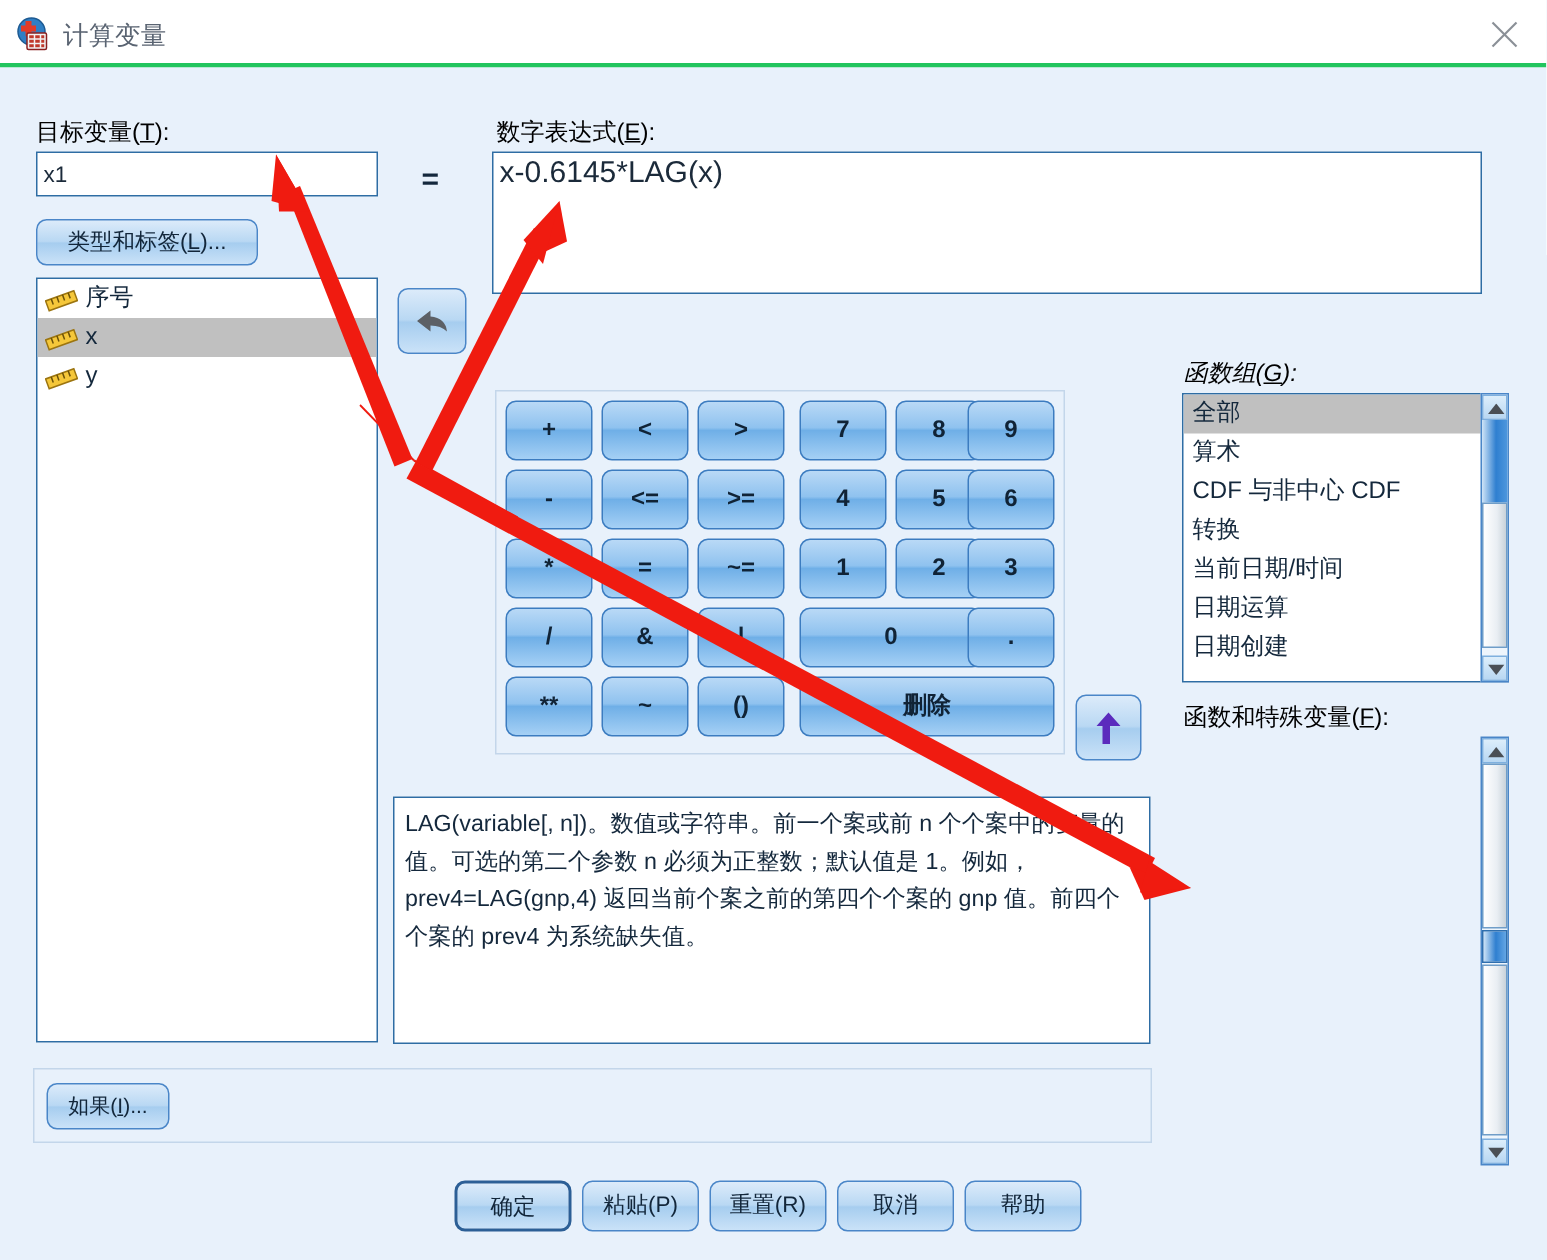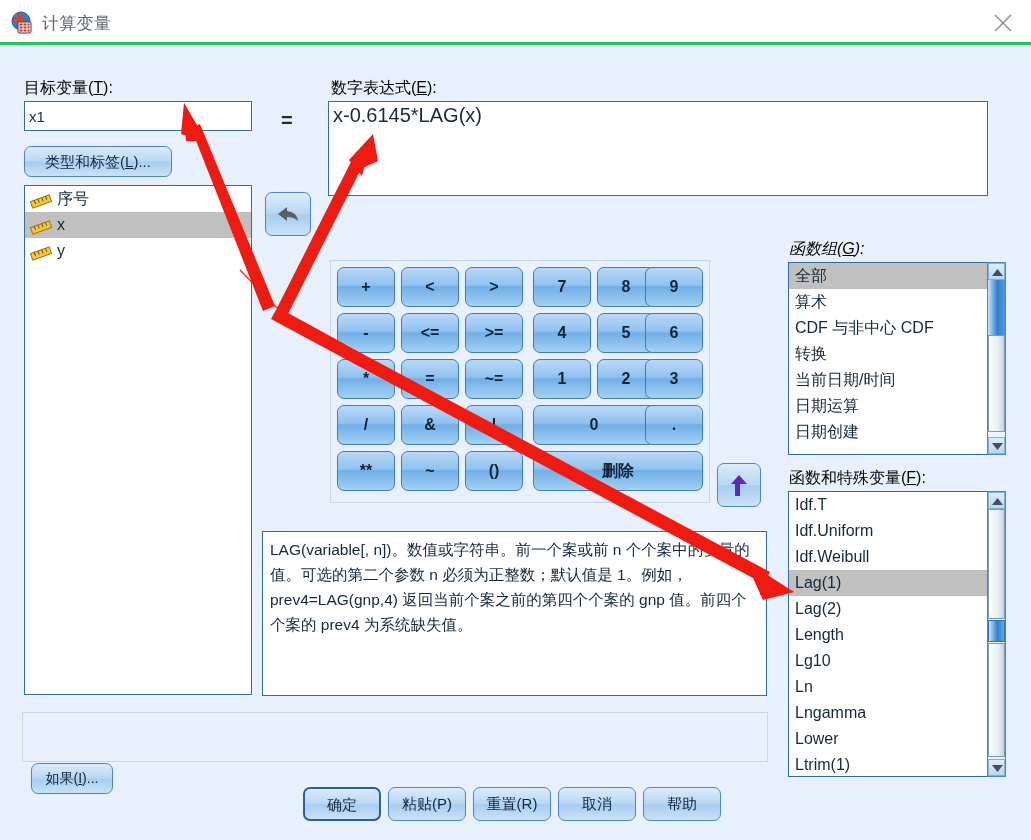--- a/index.html
+++ b/index.html
@@ -373,52 +373,39 @@
       <div class="sbtn" style="top:174px;">
         <svg width="11" height="7" viewBox="0 0 11 7">
             <path d="M0 0 L11 0 L5.5 7 Z" fill="#4a4f55"></path>
           </svg>
       </div>
     </div>
 
     <div class="label" style="left:789px; top:423px;">
       <span>函数和特殊变量</span>(<u>F</u>):
     </div>
-    <div class="listbox" style="left:788px; top:446px; width:218px; height:286px;">
-      <div class="listitem">Idf.T</div>
-      <div class="listitem">Idf.Uniform</div>
-      <div class="listitem">Idf.Weibull</div>
-      <div class="listitem sel">Lag(1)</div>
-      <div class="listitem">Lag(2)</div>
-      <div class="listitem">Length</div>
-      <div class="listitem">Lg10</div>
-      <div class="listitem">Ln</div>
-      <div class="listitem">Lngamma</div>
-      <div class="listitem">Lower</div>
-      <div class="listitem">Ltrim(1)</div>
-    </div>
 
     <div class="sbar" style="left:987px; top:446px; height:286px;">
       <div class="sbtn" style="top:0;">
         <svg width="11" height="7" viewBox="0 0 11 7">
             <path d="M5.5 0 L11 7 L0 7 Z" fill="#4a4f55"></path>
           </svg>
       </div>
       <div class="sthumb" style="top:17px; height:110px;"></div>
       <div class="sthumb blue" style="top:128px; height:22px;"></div>
       <div class="sthumb" style="top:151px; height:114px;"></div>
       <div class="sbtn" style="top:267px;">
         <svg width="11" height="7" viewBox="0 0 11 7">
             <path d="M0 0 L11 0 L5.5 7 Z" fill="#4a4f55"></path>
           </svg>
       </div>
     </div>
 
     <div class="panel" style="left:22px; top:667px; width:746px; height:50px;">
-      <div class="btn" style="left:8px; top:9px; width:82px; height:31px; line-height:29px; font-size:14px;margin-top:41px;">
+      <div class="btn" style="left:8px; top:9px; width:82px; height:31px; line-height:29px; font-size:14px;">
         <span>如果</span>(<u>I</u>)...
       </div>
     </div>
 
     <div>
       <div class="btn" style="left:303px; top:742px; width:78px; height:34px; line-height:32px; border:2px solid #2c5f96;">确定</div>
       <div class="btn" style="left:388px; top:742px; width:78px; height:34px; line-height:32px;">粘贴(P)</div>
       <div class="btn" style="left:473px; top:742px; width:78px; height:34px; line-height:32px;">重置(R)</div>
       <div class="btn" style="left:558px; top:742px; width:78px; height:34px; line-height:32px;">取消</div>
       <div class="btn" style="left:643px; top:742px; width:78px; height:34px; line-height:32px;">帮助</div>

